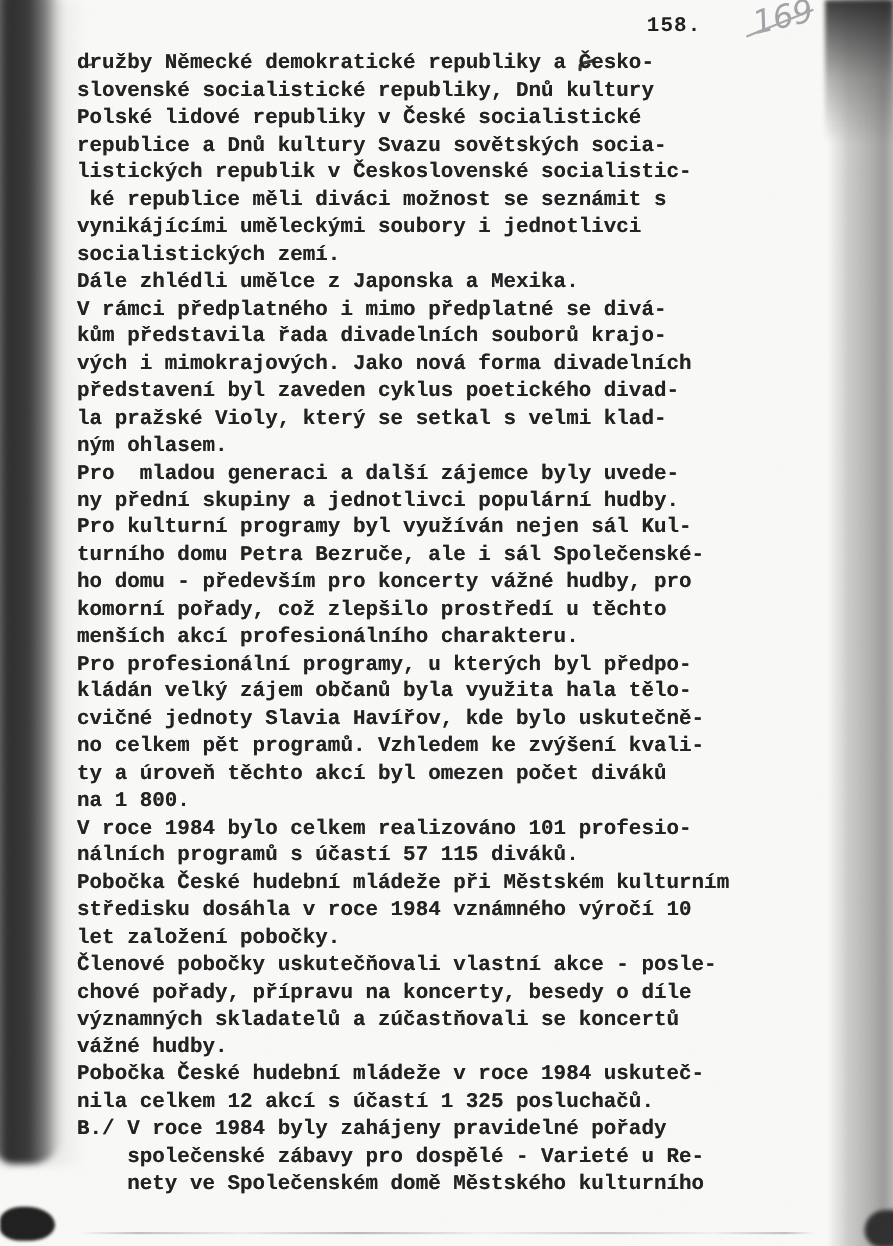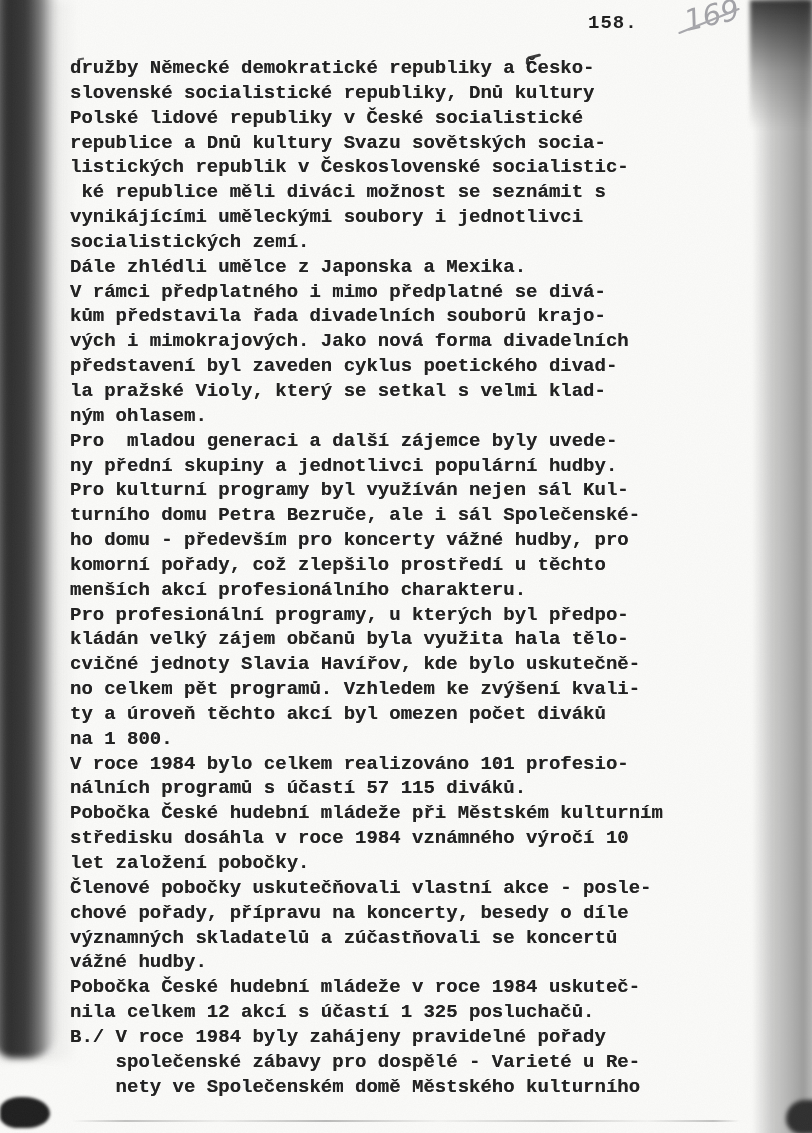--- a/index.html
+++ b/index.html
@@ -158,21 +158,21 @@
     background: #a8a8ad;
     transform: rotate(-22deg);
     border-radius: 2px;
     z-index: 5;
   }
 
   
   .text-block {
     position: absolute;
     left: 70px;
-    top: 56px;
+    top: 45px;
     width: 640px;
     font-family: "Liberation Mono", monospace;
     font-size: 19px;
     line-height: 24.85px;
     font-weight: 600;
     color: #1f1f1f;
     white-space: pre;
     text-shadow: 0 0 0.6px rgba(20,20,20,0.65);
     z-index: 4;
   }

